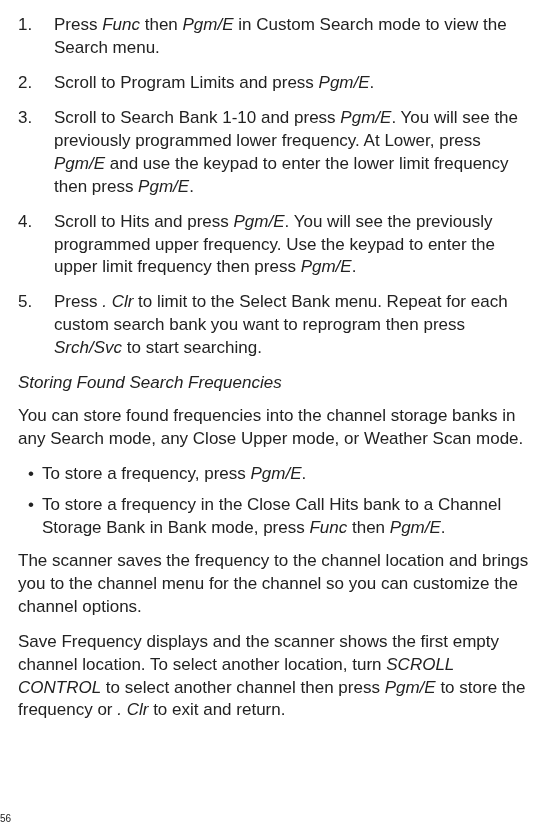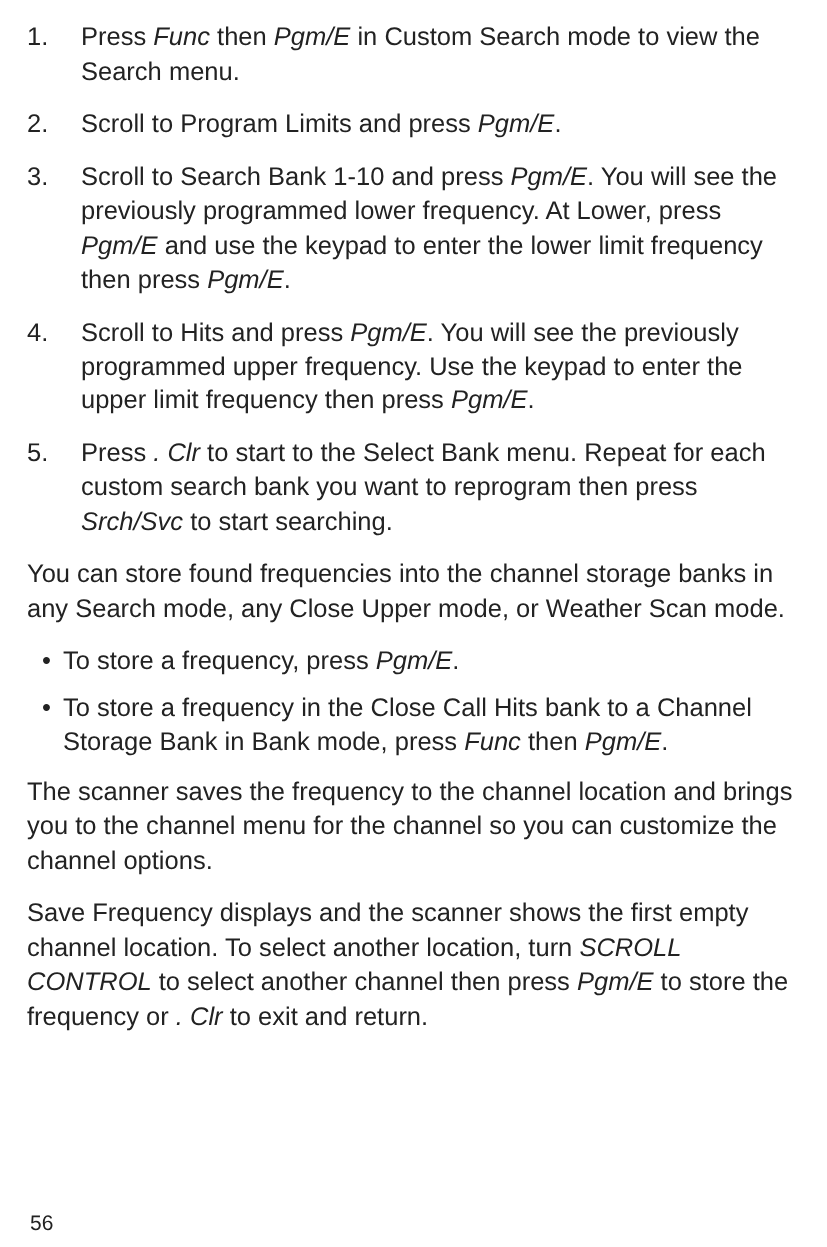--- a/index.html
+++ b/index.html
@@ -58,23 +58,23 @@
     padding-left: 10px;
     box-sizing: border-box;
   }
   ul.bullets > li .body {
     flex: 1;
   }
   .i { }
   .bi { font-weight: 400; font-style: italic; }
   .pagenum {
     position: absolute;
-    left: 20px;
+    left: 0;
     bottom: 6px;
-    font-size: 14px;
+    font-size: 10px;
   }
 </style>
 </head>
 <body>
 
 <div class="page">
 
   <ol class="steps">
       <li>
         <div class="num">1.</div>
@@ -87,24 +87,25 @@
       <li>
         <div class="num">3.</div>
         <div class="body"><span>Scroll to </span><span class="i">Search Bank 1-10</span><span> and press </span><span class="bi">Pgm/E</span><span>. You will see the previously programmed lower frequency. At </span><span class="i">Lower</span><span>, press </span><span class="bi">Pgm/E</span><span> and use the keypad to enter the lower limit frequency then press </span><span class="bi">Pgm/E</span><span>.</span></div>
       </li>
       <li>
         <div class="num">4.</div>
         <div class="body"><span>Scroll to </span><span class="i">Hits</span><span> and press </span><span class="bi">Pgm/E</span><span>. You will see the previously programmed upper frequency. Use the keypad to enter the upper limit frequency then press </span><span class="bi">Pgm/E</span><span>.</span></div>
       </li>
       <li>
         <div class="num">5.</div>
-        <div class="body"><span>Press </span><span class="bi">. Clr</span><span> to start to the </span><span class="i">Select Bank</span><span> menu. Repeat for each custom search bank you want to reprogram then press </span><span class="bi">Srch/Svc</span><span> to start searching.</span></div>
+        <div class="body"><span>Press </span><span class="bi">. Clr</span><span> to limit to the </span><span class="i">Select Bank</span><span> menu. Repeat for each custom search bank you want to reprogram then press </span><span class="bi">Srch/Svc</span><span> to start searching.</span></div>
       </li>
     </ol>
 
+  <p class="subhead">Storing Found Search Frequencies</p>
 
   <p><span>You can store found frequencies into the channel storage banks in any </span><span class="i">Search</span><span> mode, any </span><span class="i">Close Upper</span><span> mode, or </span><span class="i">Weather Scan</span><span> mode.</span></p>
 
   <ul class="bullets">
       <li>
         <div class="dot">•</div>
         <div class="body"><span>To store a frequency, press </span><span class="bi">Pgm/E</span><span>.</span></div>
       </li>
       <li>
         <div class="dot">•</div>

